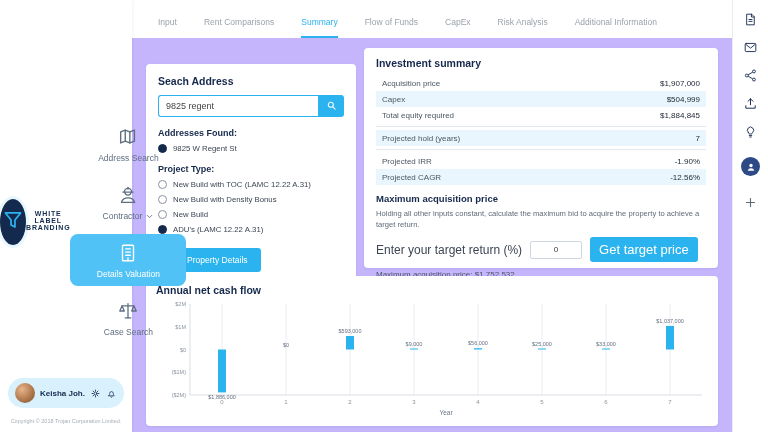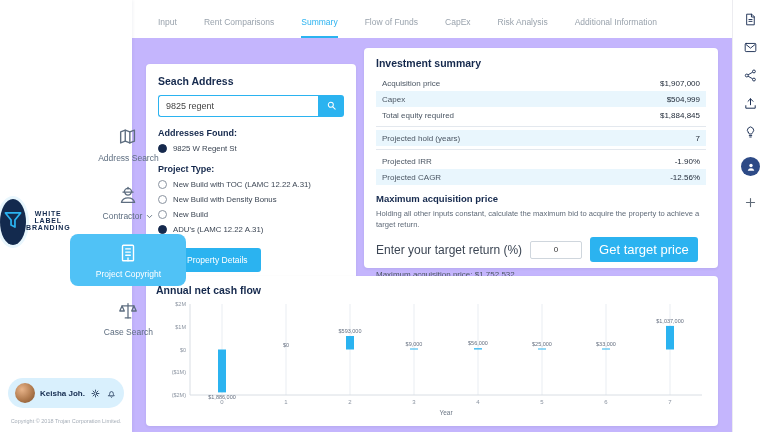--- a/index.html
+++ b/index.html
@@ -128,21 +128,21 @@
       </div>
       <div class="nav-item active">
         <span class="nav-ic">
           <svg viewBox="0 0 24 24" fill="none" stroke="currentColor" stroke-width="1.5" stroke-linecap="round" stroke-linejoin="round">
             <rect x="6" y="3.5" width="12" height="17" rx="1"></rect>
             <path d="M9.5 7.5h5M9.5 11h5M9.5 14.5h5"></path>
             <path d="M12 17.5v3"></path>
           </svg>
         </span>
         <span class="label-row">
-          <span>Project Copyright</span>
+          <span>Details Valuation</span>
         </span>
       </div>
       <div class="nav-item">
         <span class="nav-ic">
           <svg viewBox="0 0 24 24" fill="none" stroke="currentColor" stroke-width="1.4" stroke-linecap="round" stroke-linejoin="round">
             <path d="M12 4v15.5"></path>
             <path d="M5.5 6.5h13"></path>
             <path d="M5.5 6.5L3 12h5z"></path>
             <path d="M18.5 6.5L16 12h5z"></path>
             <path d="M9 19.5h6"></path>

